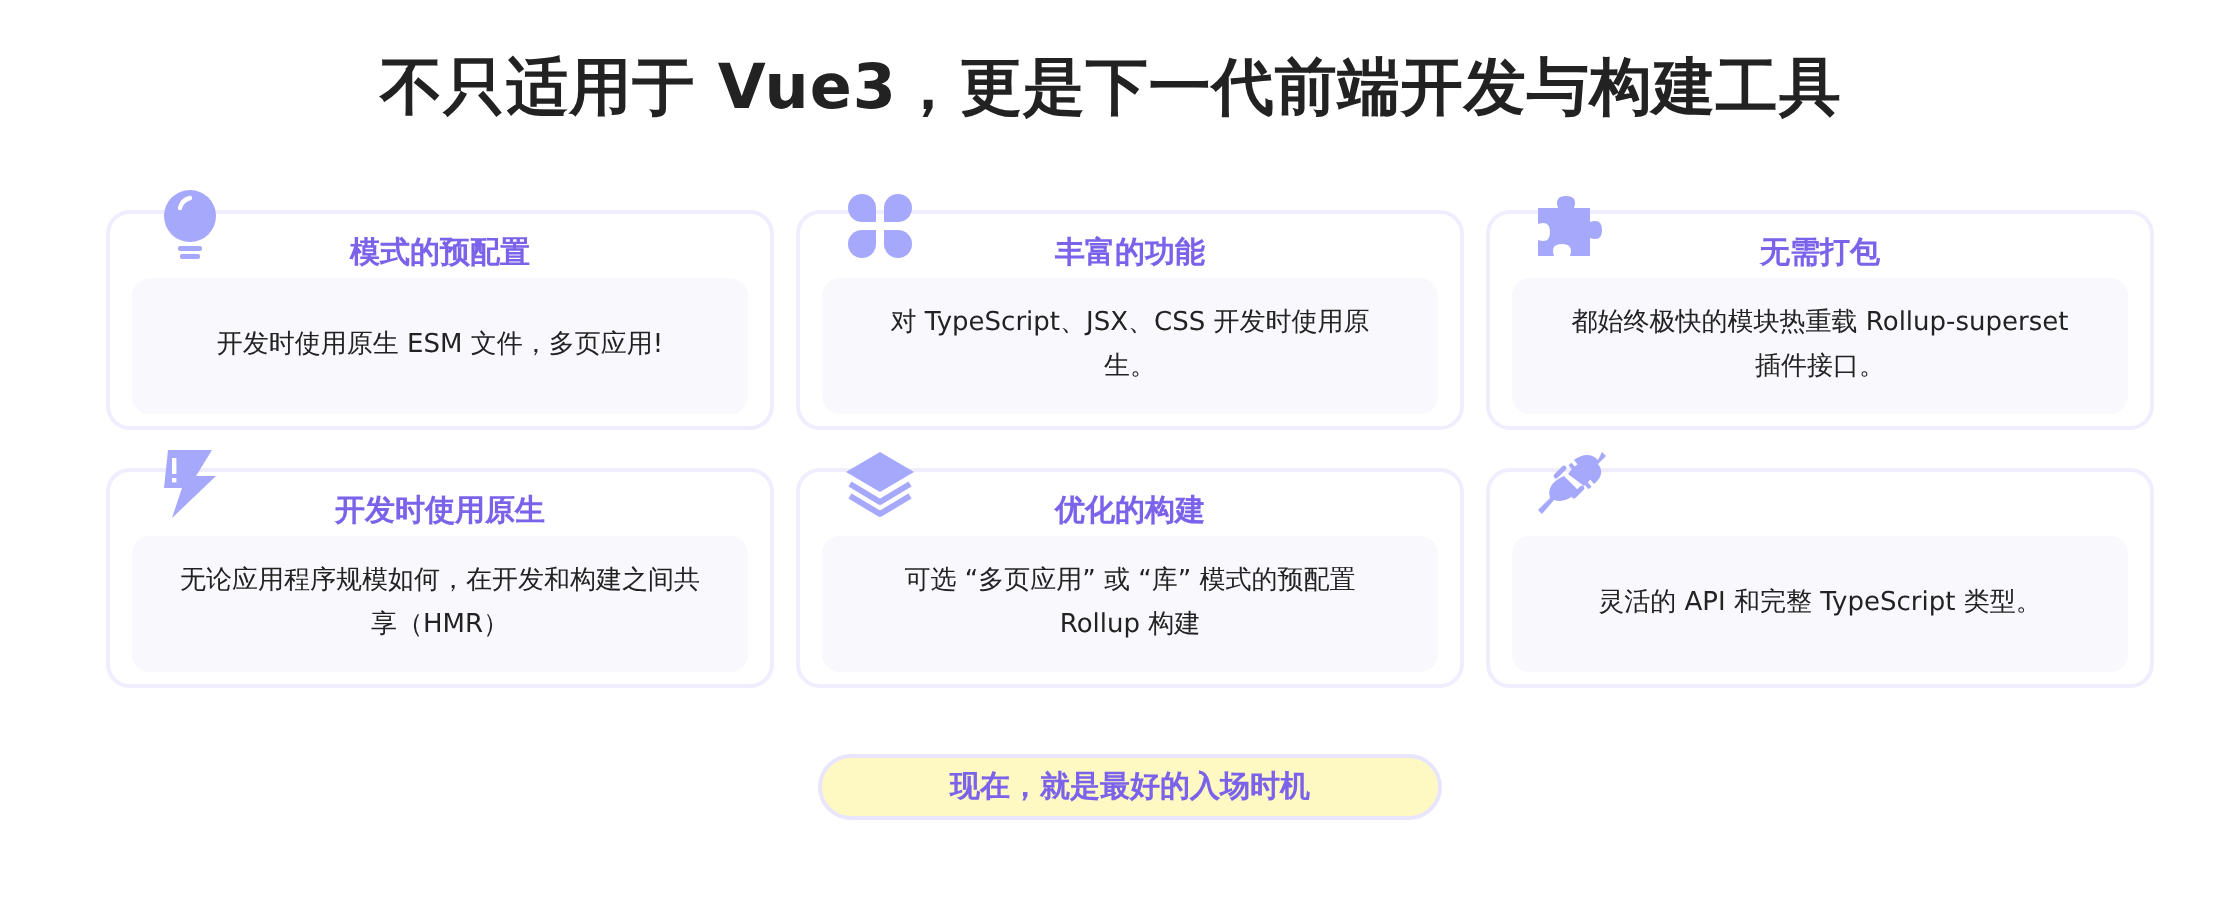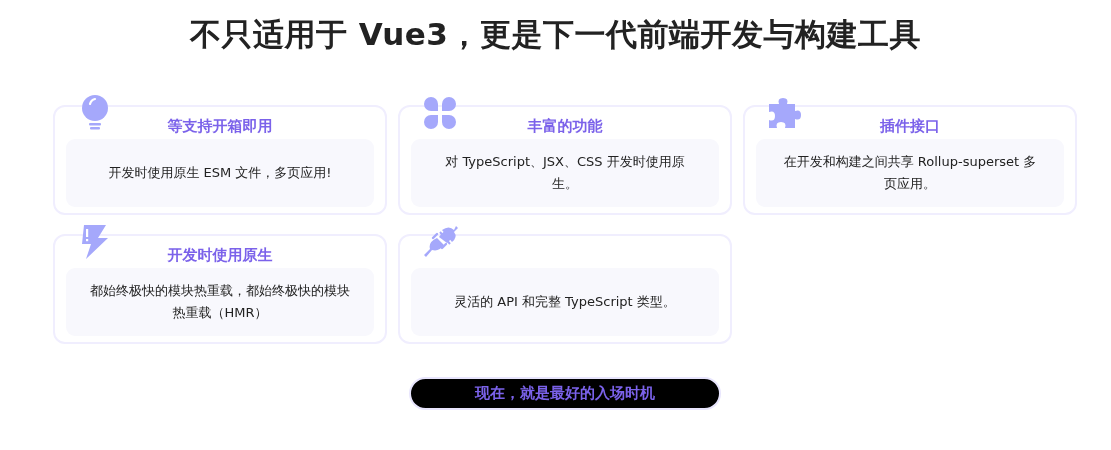--- a/index.html
+++ b/index.html
@@ -1,19 +1,19 @@
 <!DOCTYPE html>
 <html><head>
   <meta charset="utf-8">
   <style>
     * { box-sizing: border-box; margin: 0; padding: 0; }
     html, body { width: 1111px; height: 450px; background: #ffffff; overflow: hidden; }
     body { font-family: "DejaVu Sans", "Liberation Sans", sans-serif; position: relative; }
     .title {
-      position: absolute; left: 0; top: 12px; width: 1111px;
+      position: absolute; left: 0; top: 22px; width: 1111px;
       text-align: center; font-size: 31px; font-weight: 700; color: #222222;
       letter-spacing: 0.5px; line-height: 44px;
     }
     .grid {
       position: absolute; left: 53px; top: 105px;
       width: 1025px;
       display: grid;
       grid-template-columns: 334px 334px 334px;
       grid-template-rows: 110px 110px;
       column-gap: 11px;
@@ -45,21 +45,21 @@
       display: flex; align-items: center; justify-content: center;
       text-align: center;
       font-size: 13px; color: #222222; line-height: 22px;
       padding: 0 22px;
     }
     .cta {
       position: absolute; left: 409px; top: 377px;
       width: 312px; height: 33px;
       border: 2px solid #e8e5fd;
       border-radius: 17px;
-      background: #000000;
+      background: #fef9c3;
       display: flex; align-items: center; justify-content: center;
       font-size: 15px; font-weight: 700; color: #7b62ea;
       cursor: pointer;
     }
   </style>
 </head>
 <body>
 
 <h1 class="title">不只适用于 Vue3，更是下一代前端开发与构建工具</h1>
 
@@ -67,21 +67,21 @@
 
   <div class="card">
     <span class="card-icon">
       <svg width="30" height="36" viewBox="0 0 30 36">
         <circle cx="15" cy="13" r="13" fill="#a5a8fb"></circle>
         <path d="M10 9 Q11 5 15 4" stroke="#ffffff" stroke-width="2.2" fill="none" stroke-linecap="round"></path>
         <rect x="9" y="28" width="12" height="2.5" rx="1" fill="#a5a8fb"></rect>
         <rect x="10" y="32" width="10" height="2.5" rx="1" fill="#a5a8fb"></rect>
       </svg>
     </span>
-    <div class="card-title">等支持开箱即用</div>
+    <div class="card-title">模式的预配置</div>
     <div class="card-desc">开发时使用原生 ESM 文件，多页应用!</div>
   </div>
 
   <div class="card">
     <span class="card-icon">
       <svg width="34" height="34" viewBox="0 0 34 34">
         <path d="M8 1 A7 7 0 0 1 15 8 L15 15 L8 15 A7 7 0 0 1 8 1 Z" fill="#a5a8fb"></path>
         <path d="M26 1 A7 7 0 0 1 26 15 L19 15 L19 8 A7 7 0 0 1 26 1 Z" fill="#a5a8fb"></path>
         <path d="M8 19 L15 19 L15 26 A7 7 0 0 1 8 33 A7 7 0 0 1 8 19 Z" fill="#a5a8fb"></path>
         <path d="M19 19 L26 19 A7 7 0 0 1 26 33 A7 7 0 0 1 19 26 Z" fill="#a5a8fb"></path>
@@ -90,36 +90,47 @@
     <div class="card-title">丰富的功能</div>
     <div class="card-desc">对 TypeScript、JSX、CSS 开发时使用原生。</div>
   </div>
 
   <div class="card">
     <span class="card-icon">
       <svg width="36" height="34" viewBox="0 0 36 34">
         <path d="M2 8 L12 8 Q10 2 16 2 Q22 2 20 8 L28 8 L28 15 Q34 13 34 19 Q34 25 28 23 L28 32 L18 32 Q20 26 14 26 Q8 26 10 32 L2 32 L2 24 Q8 26 8 20 Q8 14 2 16 Z" fill="#a5a8fb"></path>
       </svg>
     </span>
-    <div class="card-title">插件接口</div>
-    <div class="card-desc">在开发和构建之间共享 Rollup-superset 多页应用。</div>
+    <div class="card-title">无需打包</div>
+    <div class="card-desc">都始终极快的模块热重载 Rollup-superset 插件接口。</div>
   </div>
 
   <div class="card">
     <span class="card-icon">
       <svg width="30" height="36" viewBox="0 0 30 36">
         <path d="M4 1 L26 1 L18 14 L28 14 L6 35 L11 20 L2 20 Z" fill="#a5a8fb"></path>
         <rect x="6" y="5" width="2.2" height="8" fill="#ffffff"></rect>
         <rect x="6" y="15" width="2.2" height="2.2" fill="#ffffff"></rect>
       </svg>
     </span>
     <div class="card-title">开发时使用原生</div>
-    <div class="card-desc">都始终极快的模块热重载，都始终极快的模块热重载（HMR）</div>
+    <div class="card-desc">无论应用程序规模如何，在开发和构建之间共享（HMR）</div>
   </div>
 
+  <div class="card">
+    <span class="card-icon">
+      <svg width="36" height="34" viewBox="0 0 36 34">
+        <path d="M18 1 L35 11 L18 21 L1 11 Z" fill="#a5a8fb"></path>
+        <path d="M3 17 L18 26 L33 17" stroke="#a5a8fb" stroke-width="3" fill="none" stroke-linejoin="round"></path>
+        <path d="M3 23 L18 32 L33 23" stroke="#a5a8fb" stroke-width="3" fill="none" stroke-linejoin="round"></path>
+      </svg>
+    </span>
+    <div class="card-title">优化的构建</div>
+    <div class="card-desc">可选 “多页应用” 或 “库” 模式的预配置 Rollup 构建</div>
+  </div>
 
   <div class="card">
     <span class="card-icon">
       <svg width="36" height="36" viewBox="0 0 36 36">
         <path d="M20 6 Q27 1 32 6 L34 2 L36 4 L32 8 Q36 13 30 18 Z" fill="#a5a8fb"></path>
         <path d="M18 8 L28 20 Z" stroke="#a5a8fb" stroke-width="2"></path>
         <path d="M15 14 L22 21 Q17 28 10 26 L4 33 L2 31 L8 25 Q6 18 15 14 Z" fill="#a5a8fb"></path>
         <path d="M11 14 L15 10" stroke="#a5a8fb" stroke-width="2.4" stroke-linecap="round"></path>
         <path d="M20 24 L24 20" stroke="#a5a8fb" stroke-width="2.4" stroke-linecap="round"></path>
         <path d="M17 13 Q22 5 30 7 Q33 12 25 19 Z" fill="#a5a8fb"></path>

